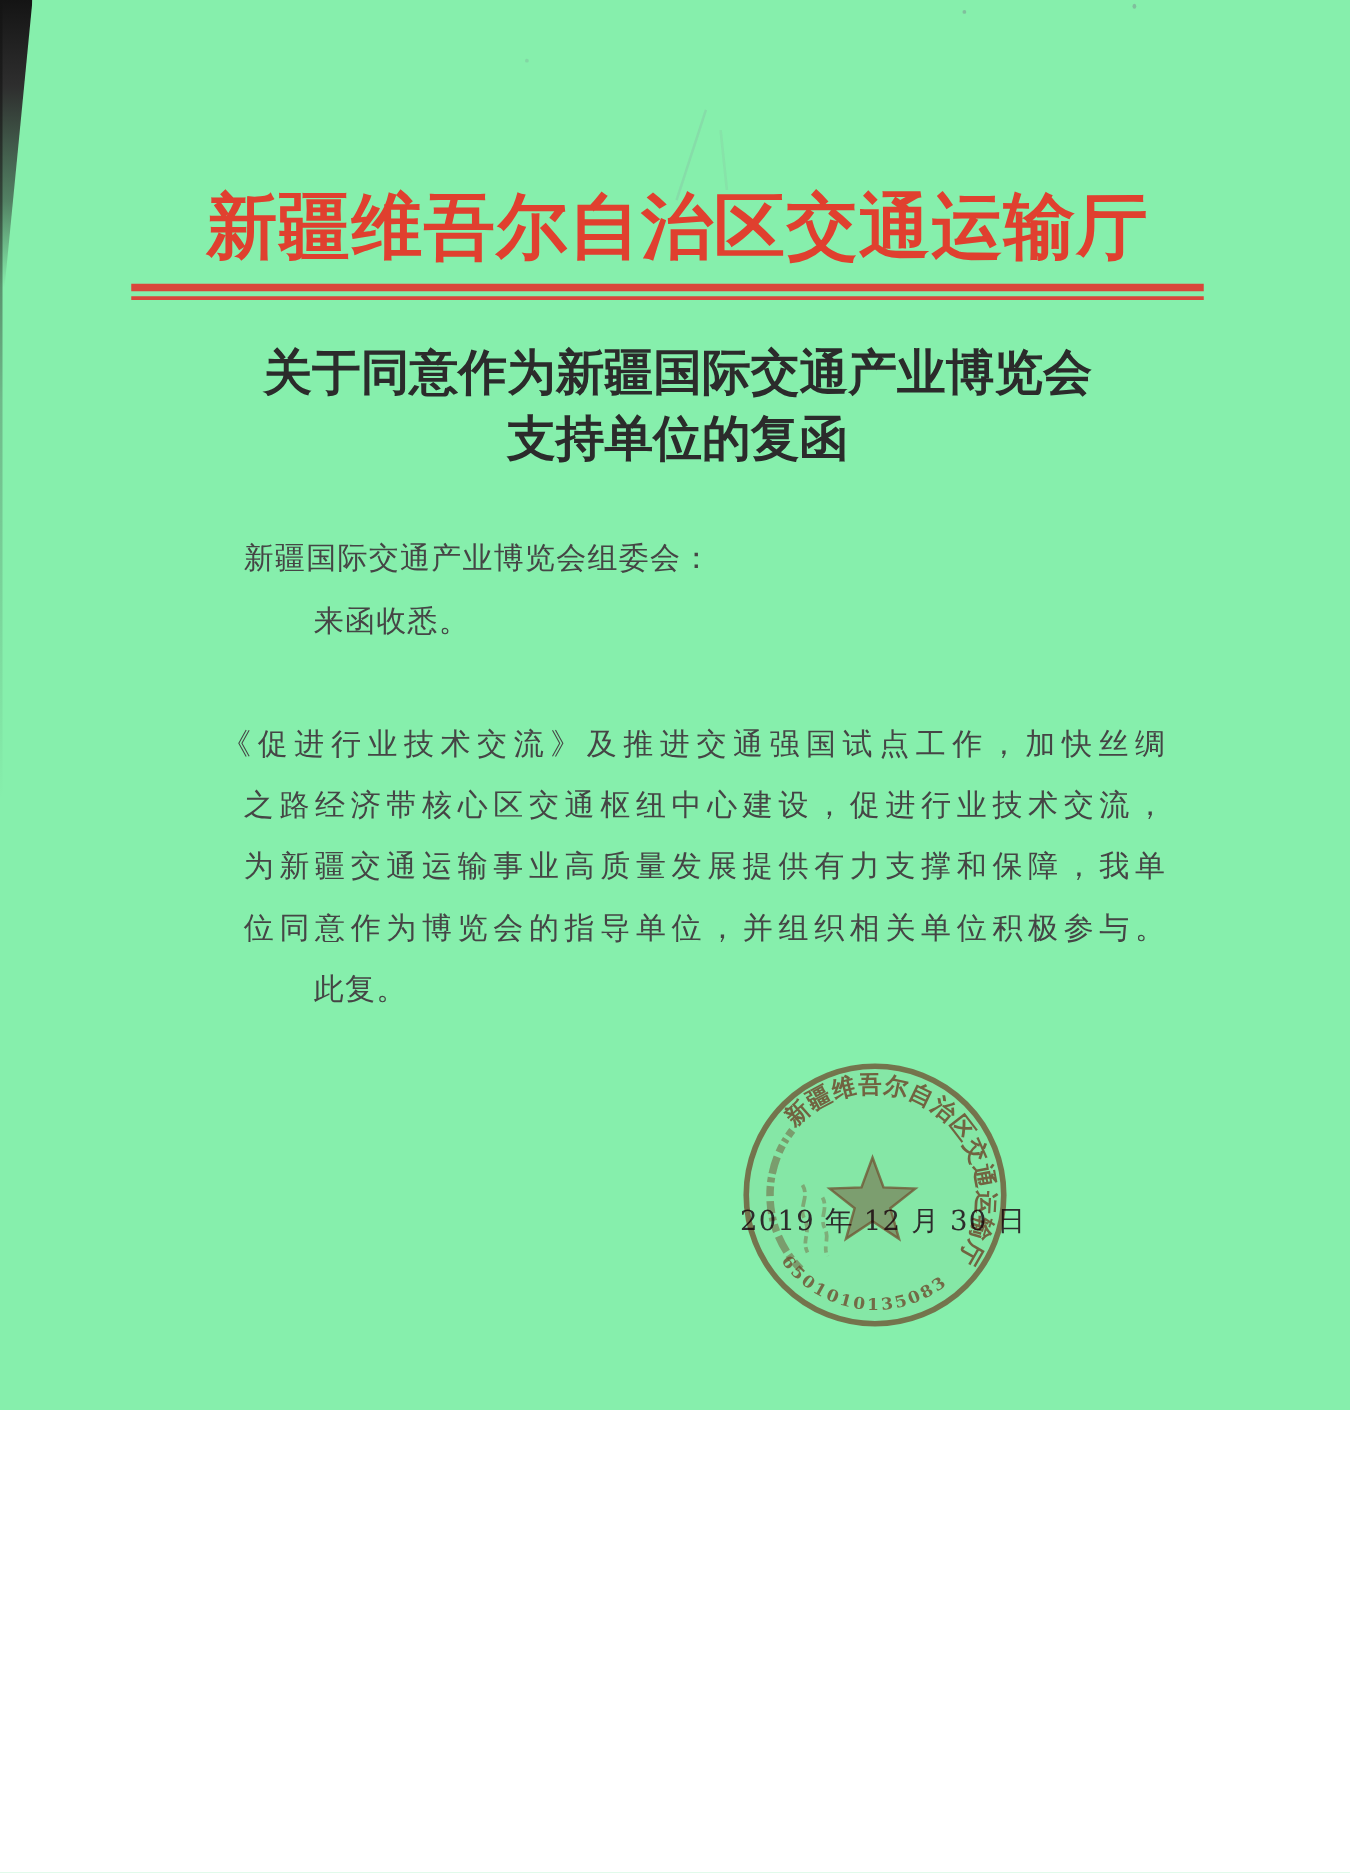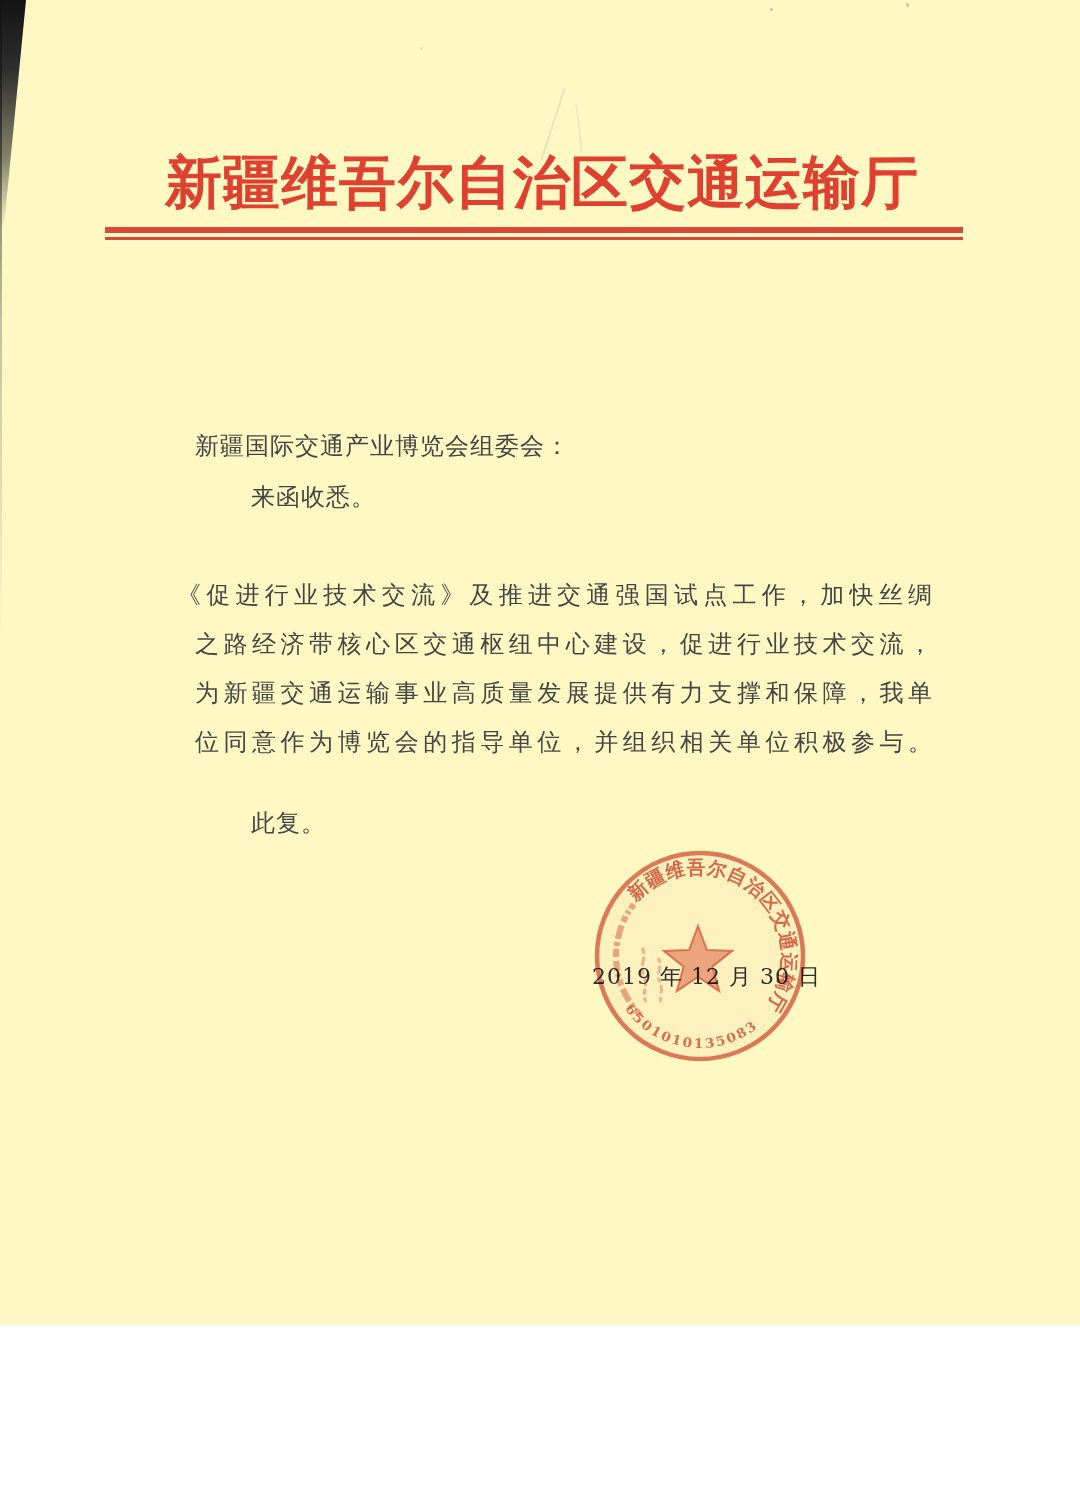--- a/index.html
+++ b/index.html
@@ -1,20 +1,20 @@
 <!DOCTYPE html>
 <html><head>
 <meta charset="utf-8">
 <style>
   html, body { margin: 0; padding: 0; background: #ffffff; }
   .page {
     position: relative;
     width: 1080px;
-    height: 1325px;
-    background: #fef9c3;
+    height: 1128px;
+    background: #86efac;
     overflow: hidden;
     font-family: "DejaVu Serif", "Liberation Serif", serif;
   }
   
   .corner-wedge {
     position: absolute; left: 0; top: 0; width: 26px; height: 230px;
     background: linear-gradient(to bottom, #141414, #2e2e2e 30%, rgba(40,40,40,.55) 70%, rgba(40,40,40,0));
     clip-path: polygon(0 0, 100% 0, 14% 100%, 0 100%);
   }
   .edge-line {
@@ -57,21 +57,21 @@
     white-space: normal; letter-spacing: 0;
     text-align: justify; text-align-last: justify; text-justify: inter-character;
   }
   .l-recipient { left: 195px; top: 426px; }
   .l-ack       { left: 251px; top: 477px; }
   .l-p0 { left: 251px; top: 526px; width: 681px; }
   .l-p1 { left: 177px; top: 575px; width: 755px; }
   .l-p2 { left: 195px; top: 624px; width: 737px; }
   .l-p3 { left: 195px; top: 673px; width: 737px; }
   .l-p4 { left: 195px; top: 722px; width: 737px; }
-  .l-closing { left: 251px; top: 771px; margin-top: 32px; }
+  .l-closing { left: 251px; top: 771px; }
 
   
   .issue-date {
     position: absolute; left: 592px; top: 962px;
     font-size: 22px; color: #2d2d2d; letter-spacing: 1px; white-space: nowrap; text-align: right;
   }
 
   
   .seal-svg {
     position: absolute; left: 588px; top: 846px; width: 224px; height: 224px;
@@ -93,20 +93,24 @@
   <div class="crease c1"></div>
   <div class="crease c2"></div>
   <div class="speck s1"></div>
   <div class="speck s2"></div>
   <div class="speck s3"></div>
 
   <div class="letterhead">新疆维吾尔自治区交通运输厅</div>
   <div class="rule rule-top-thick"></div>
   <div class="rule rule-top-thin"></div>
 
+  <div class="doc-title">
+    <div>关于同意作为新疆国际交通产业博览会</div>
+    <div>支持单位的复函</div>
+  </div>
 
   <div class="body-line l-recipient">新疆国际交通产业博览会组委会：</div>
   <div class="body-line l-ack">来函收悉。</div>
   <div class="body-line jline l-p1">《促进行业技术交流》及推进交通强国试点工作，加快丝绸</div>
   <div class="body-line jline l-p2">之路经济带核心区交通枢纽中心建设，促进行业技术交流，</div>
   <div class="body-line jline l-p3">为新疆交通运输事业高质量发展提供有力支撑和保障，我单</div>
   <div class="body-line jline l-p4">位同意作为博览会的指导单位，并组织相关单位积极参与。</div>
   <div class="body-line l-closing">此复。</div>
 
   <div class="issue-date">2019 年 12 月 30 日</div>

